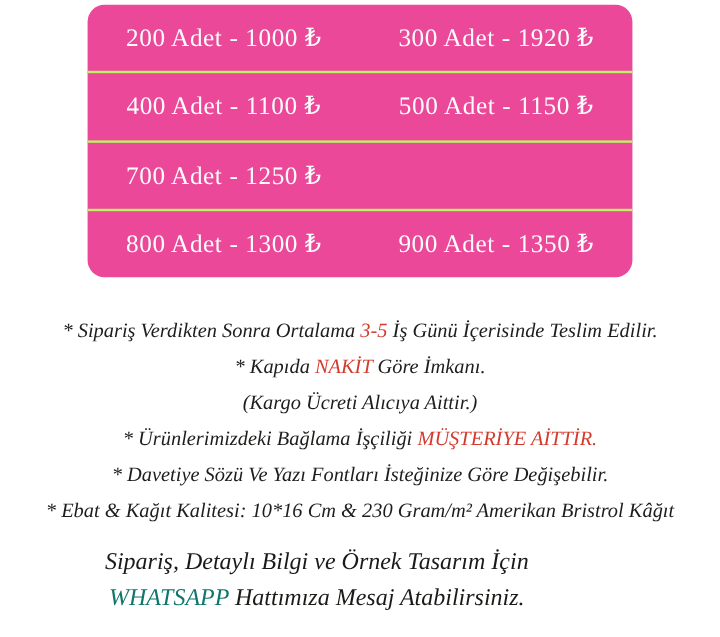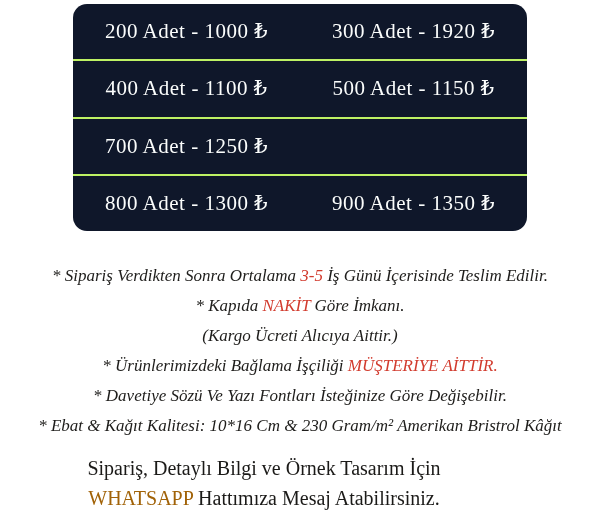--- a/index.html
+++ b/index.html
@@ -16,21 +16,21 @@
     font-family: "Liberation Serif", "DejaVu Serif", serif;
   }
 
   
   .price-table {
     position: absolute;
     left: 73px;
     top: 4px;
     width: 454px;
     height: 227px;
-    background: #0f172a;
+    background: #ec4899;
     border-radius: 14px;
     overflow: hidden;
     display: flex;
     flex-direction: column;
   }
   .price-row {
     flex: 1;
     display: grid;
     grid-template-columns: 1fr 1fr;
   }
@@ -59,29 +59,30 @@
     font-size: 17px;
   }
   .note-line {
     margin: 0;
     height: 30px;
     line-height: 30px;
     white-space: nowrap;
     text-align: center;
   }
   .accent-red { color: #d23b2e; }
-  .accent-green { color: #a16207; }
+  .accent-green { color: #0f766e; }
 
   
   .footer {
     position: absolute;
     left: 0;
     top: 453px;
     width: 528px;
     text-align: center;
+    font-style: italic;
     color: #1b1a18;
     font-size: 20px;
   }
   .footer-line {
     margin: 0;
     height: 30px;
     line-height: 30px;
     white-space: nowrap;
   }
 </style>

